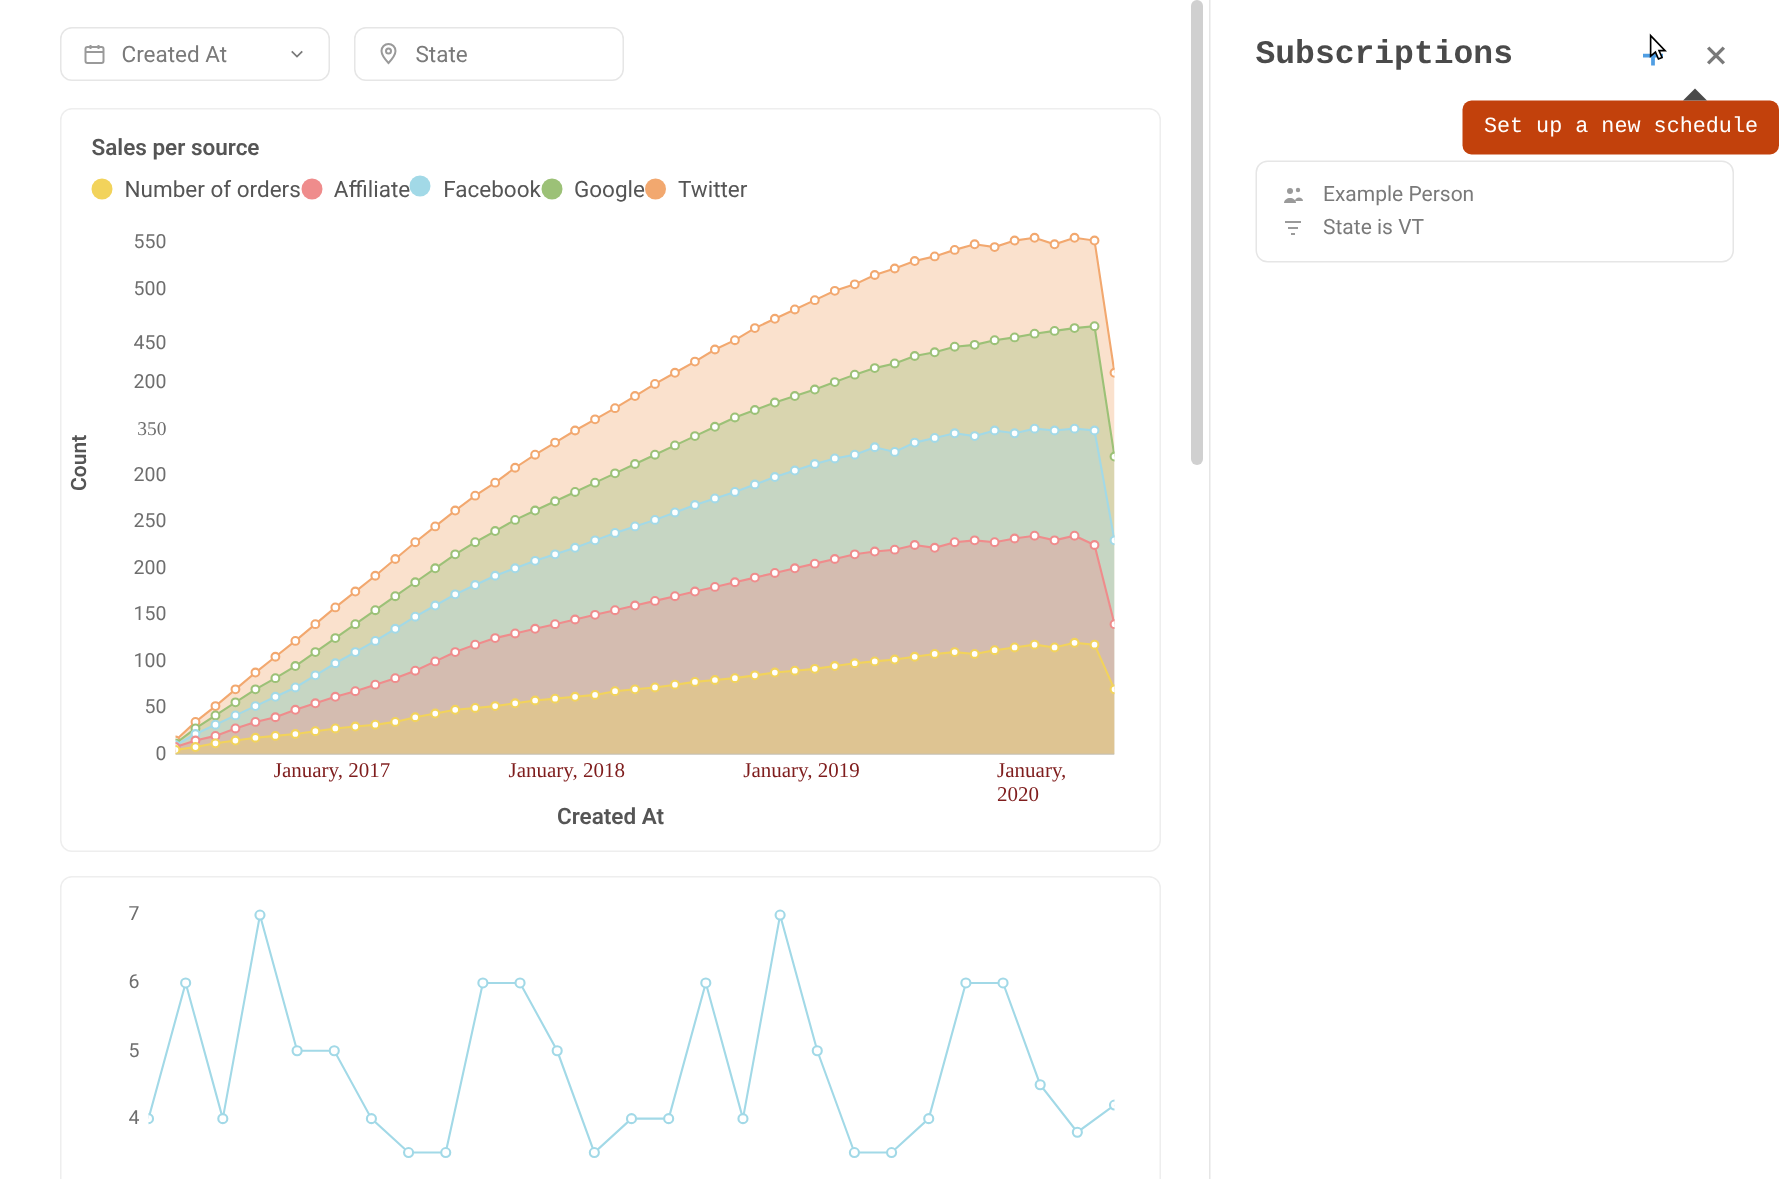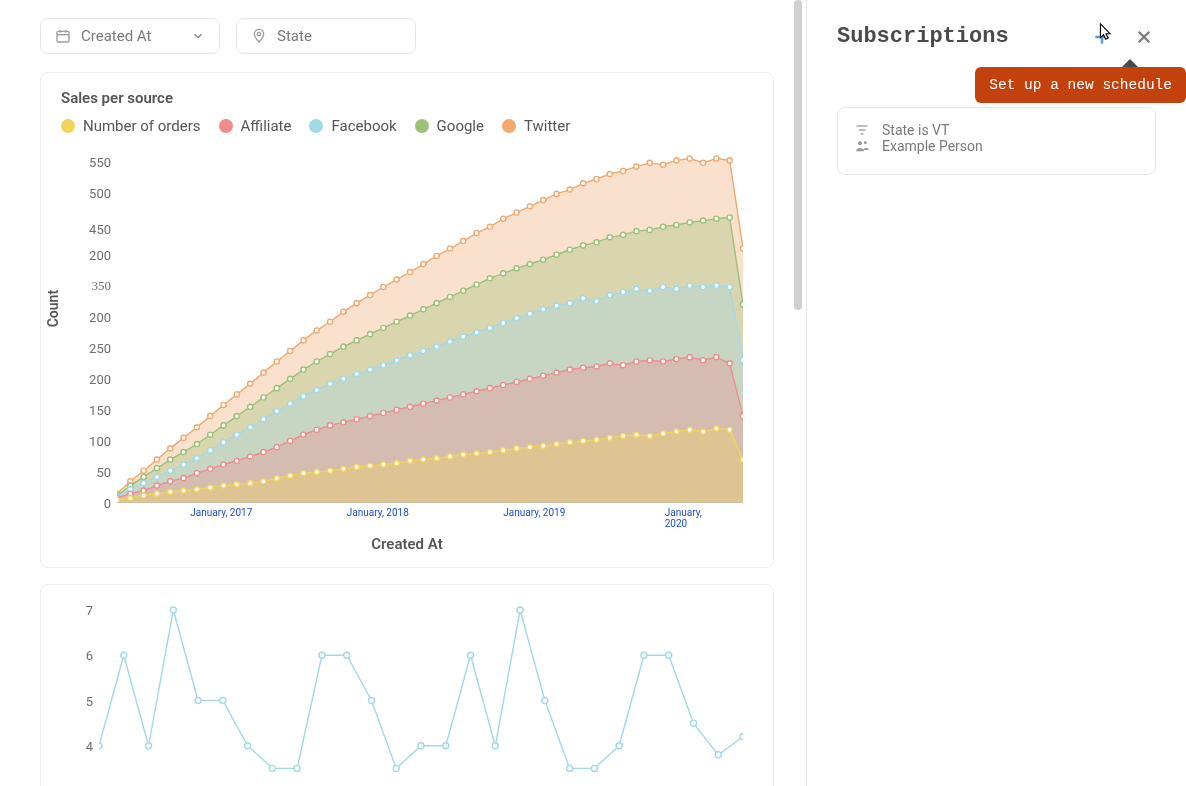--- a/index.html
+++ b/index.html
@@ -10,30 +10,30 @@
 
   .filters { display:flex; gap:16px; margin-bottom:18px; }
   .filter { height:36px; border:1px solid #e6e6e6; border-radius:8px; display:flex; align-items:center; padding:0 14px; gap:10px; color:#7a7a7a; font-size:15px; background:#fff; }
   .filter.sel { width:180px; justify-content:space-between; }
   .filter.txt { width:180px; }
   .filter .lbl { flex:1; }
   .chev { width:14px; height:14px; fill:none; stroke:#7a7a7a; stroke-width:2; }
 
   .card { border:1px solid #eee; border-radius:8px; background:#fff; padding:16px 20px 14px 20px; margin-bottom:16px; }
   .card-title { font-size:15px; font-weight:600; color:#555; margin-bottom:10px; }
-  .legend { display:flex; gap:18px; align-items:center; margin-bottom:8px; font-size:15px; color:#555; }
+  .legend { display:flex; align-items:center; margin-bottom:8px; font-size:15px; color:#555; }
   .swatch { width:14px; height:14px; border-radius:50%; display:inline-block; }
 
   .chart-zone { position:relative; width:100%; height:390px; }
   .chart-yaxis { position:absolute; left:0; top:0; bottom:30px; width:50px; }
   .chart-yaxis .yt { position:absolute; right:0; font-size:13px; color:#6e6e6e; transform:translateY(-50%); text-align:right; width:48px; }
   .chart-ylabel { position:absolute; left:-8px; top:50%; transform:rotate(-90deg) translateX(50%); transform-origin:left; font-size:14px; font-weight:600; color:#555; }
   .chart-plot { position:absolute; left:56px; right:10px; top:0; bottom:30px; }
   .chart-xaxis { position:absolute; left:56px; right:10px; bottom:0; height:26px; }
-  .chart-xaxis .xt { position:absolute; font-size:10px; color:#1d4ed8; transform:translateX(-50%); }
+  .chart-xaxis .xt { position:absolute; font-size:14px; color:#7f1d1d; transform:translateX(-50%);font-family:Liberation Serif, serif; }
   .chart-xlabel { text-align:center; font-size:15px; font-weight:600; color:#555; margin-top:2px; }
 
   
   .chart2-zone { position:relative; width:100%; height:190px; overflow:hidden; }
   .chart2-yaxis .yt { position:absolute; right:0; font-size:13px; color:#6e6e6e; transform:translateY(-50%); width:30px; text-align:right; }
 
   
   .scroll-track { position:absolute; right:4px; top:0; width:8px; height:100%; }
   .scroll-thumb { position:absolute; top:0; width:8px; height:310px; background:#d0d0d0; border-radius:4px; }
 
@@ -94,21 +94,21 @@
       <div class="card-title">Sales per source</div>
       <div id="legend1" class="legend">
           <span style="display: flex; align-items: center; gap: 8px;">
             <span class="swatch" style="background: rgb(242, 211, 91);"></span>
             <span>Number of orders</span>
           </span>
           <span style="display: flex; align-items: center; gap: 8px;">
             <span class="swatch" style="background: rgb(239, 140, 140);"></span>
             <span>Affiliate</span>
           </span>
-          <span style="display: flex; align-items: center; gap: 8px;">
+          <span style="display: flex; gap: 8px;">
             <span class="swatch" style="background: rgb(162, 217, 231);"></span>
             <span>Facebook</span>
           </span>
           <span style="display: flex; align-items: center; gap: 8px;">
             <span class="swatch" style="background: rgb(156, 193, 119);"></span>
             <span>Google</span>
           </span>
           <span style="display: flex; align-items: center; gap: 8px;">
             <span class="swatch" style="background: rgb(242, 168, 111);"></span>
             <span>Twitter</span>
@@ -454,32 +454,32 @@
         </div>
         <div class="tooltip">Set up a new schedule</div>
         <svg class="cursor" style="left:4px;top:-4px;" viewBox="0 0 24 24">
             <path fill="#fff" stroke="#000" stroke-width="1.2" d="M7 3l0 15 3.5-3 2.2 5 2.6-1.1-2.2-5 4.4 0z"></path>
             <circle cx="13" cy="17" r="1.2" fill="none"></circle>
           </svg>
       </div>
     </div>
 
     <div class="sub-card">
-      <div class="sub-line small" style="margin-bottom:0;">
-        <svg viewBox="0 0 24 24" fill="none" stroke="#9a9a9a" stroke-width="2">
-            <line x1="4" y1="6" x2="20" y2="6"></line>
-            <line x1="7" y1="12" x2="17" y2="12"></line>
-            <line x1="10" y1="18" x2="14" y2="18"></line>
-          </svg>
-        <span>State is VT</span>
-      </div>
       <div class="sub-line small">
         <svg viewBox="0 0 24 24" fill="#9a9a9a">
             <circle cx="9" cy="8" r="3"></circle>
             <path d="M3 20c0-3 3-5 6-5s6 2 6 5"></path>
             <circle cx="17" cy="7" r="2.2"></circle>
             <path d="M14 18c0-2 2-3.5 4-3.5s4 1.5 4 3.5"></path>
           </svg>
         <span>Example Person</span>
       </div>
+      <div class="sub-line small" style="margin-bottom:0;">
+        <svg viewBox="0 0 24 24" fill="none" stroke="#9a9a9a" stroke-width="2">
+            <line x1="4" y1="6" x2="20" y2="6"></line>
+            <line x1="7" y1="12" x2="17" y2="12"></line>
+            <line x1="10" y1="18" x2="14" y2="18"></line>
+          </svg>
+        <span>State is VT</span>
+      </div>
     </div>
   </div>
 </div>
 
 </body></html>

